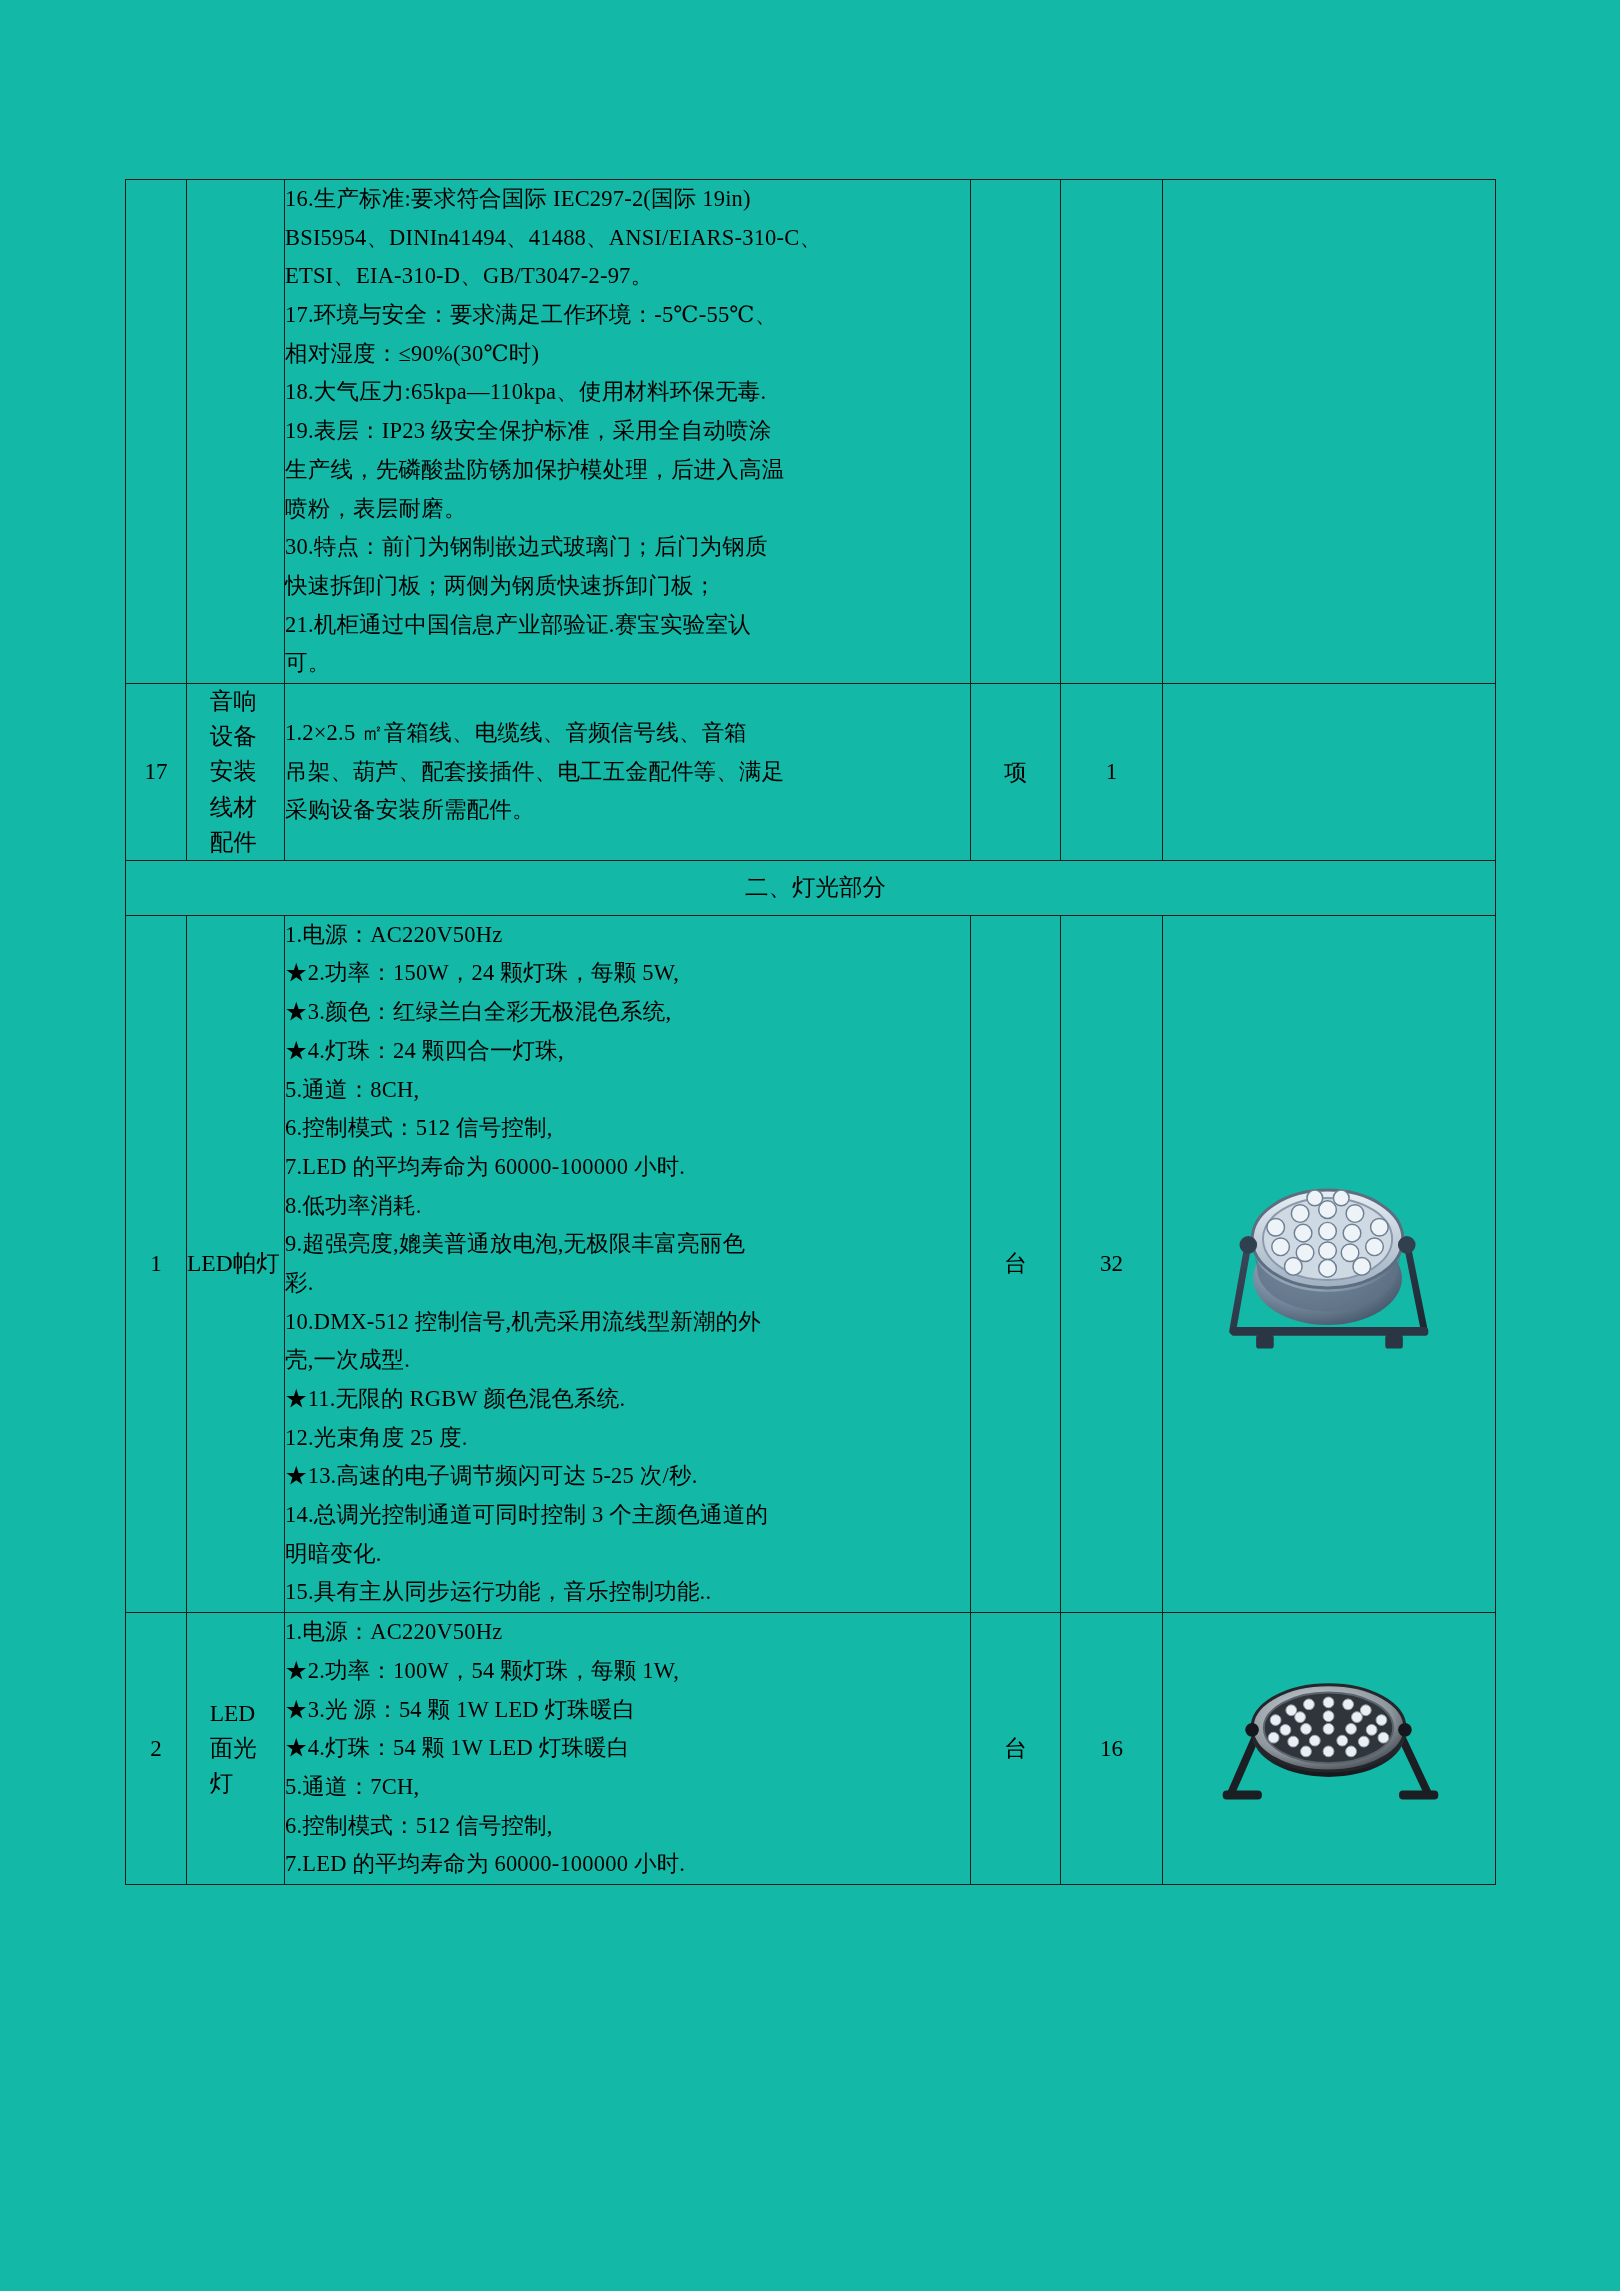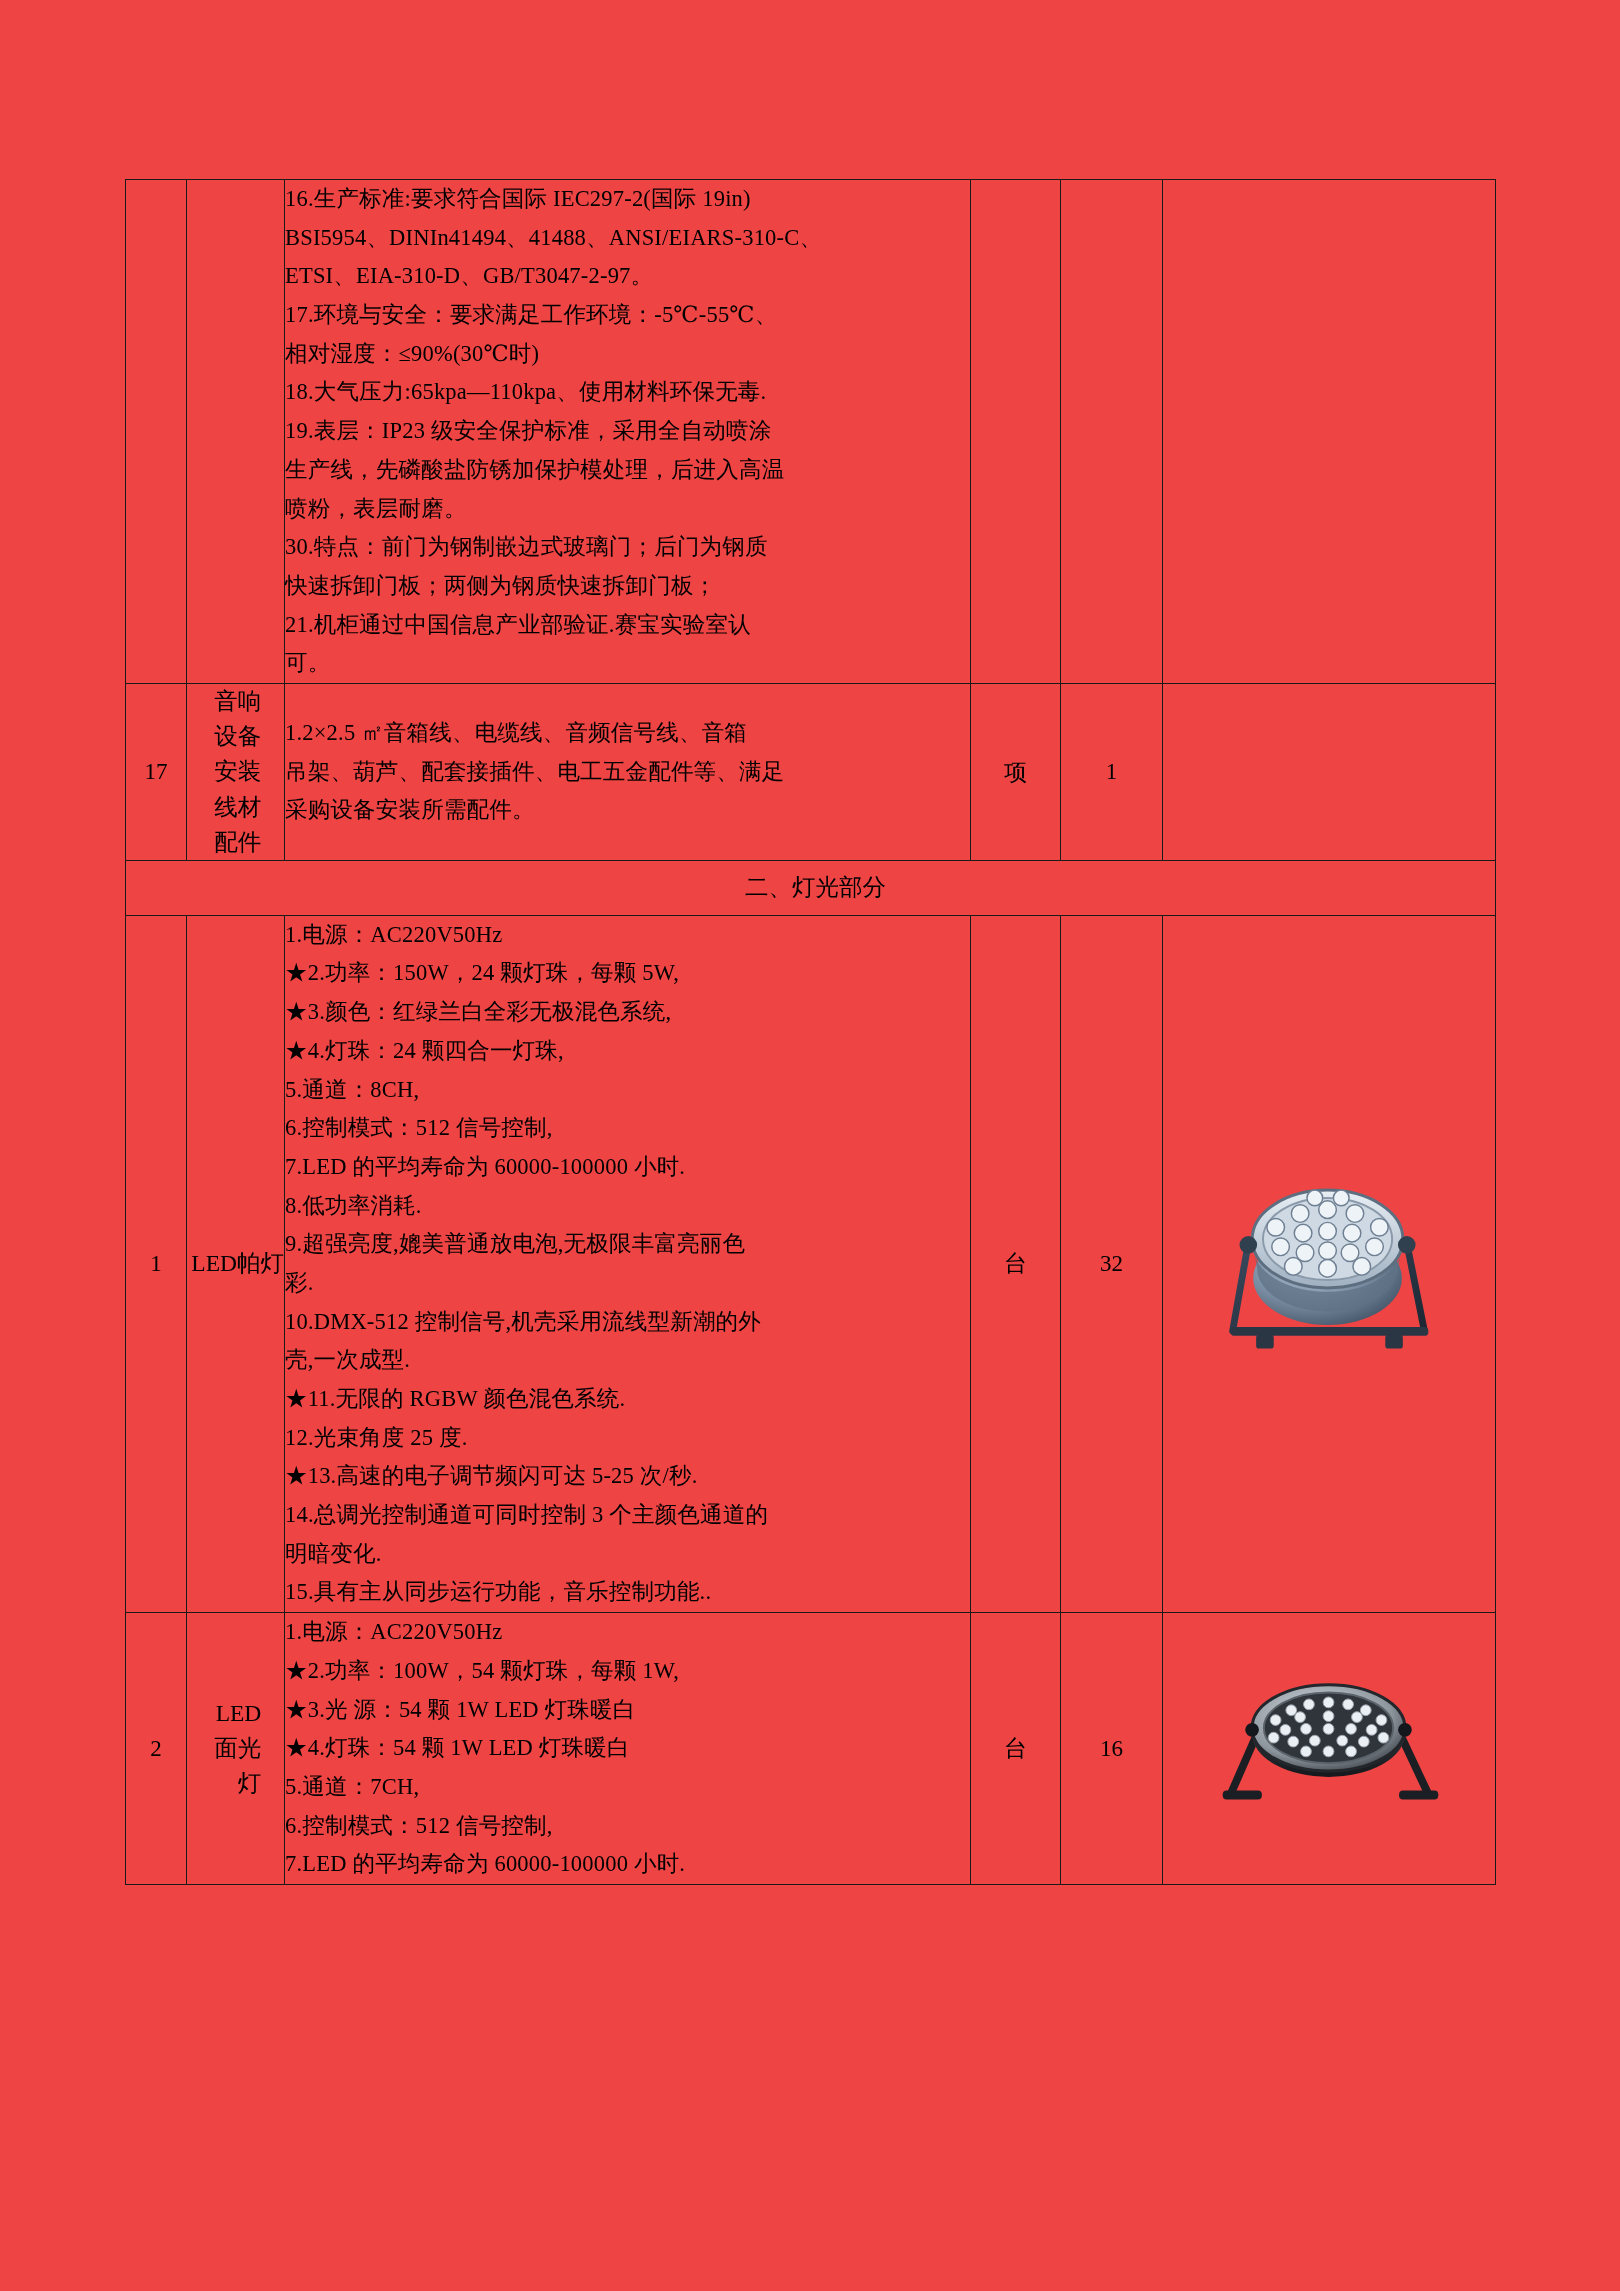--- a/index.html
+++ b/index.html
@@ -13,21 +13,21 @@
     font-family: "Liberation Serif", "DejaVu Serif", serif;
     color: #000000;
     position: relative;
     overflow: hidden;
   }
   .page {
     position: absolute;
     left: 0; top: 0;
     width: 1620px;
     height: 2292px;
-    background: #ef4444;
+    background: #14b8a6;
   }
   .doc-table {
     position: absolute;
     left: 125px;
     top: 179px;
     width: 1370px;
     border-collapse: collapse;
     table-layout: fixed;
   }
   .doc-table td {
@@ -48,21 +48,21 @@
     line-height: 1.72;
     letter-spacing: 0.2px;
     text-align: left;
   }
   .spec-cell .line { white-space: normal; }
   .no-cell, .unit-cell, .qty-cell {
     text-align: center;
     font-size: 23px;
   }
   .name-cell {
-    text-align: right;
+    text-align: left;
     font-size: 23.5px;
     line-height: 1.5;
     padding: 5.9px 9.8px;
   }
   .name-cell .nm {
     display: block;
   }
   .narrow-name {
     width: 2.2em;
     margin: 0 auto;

